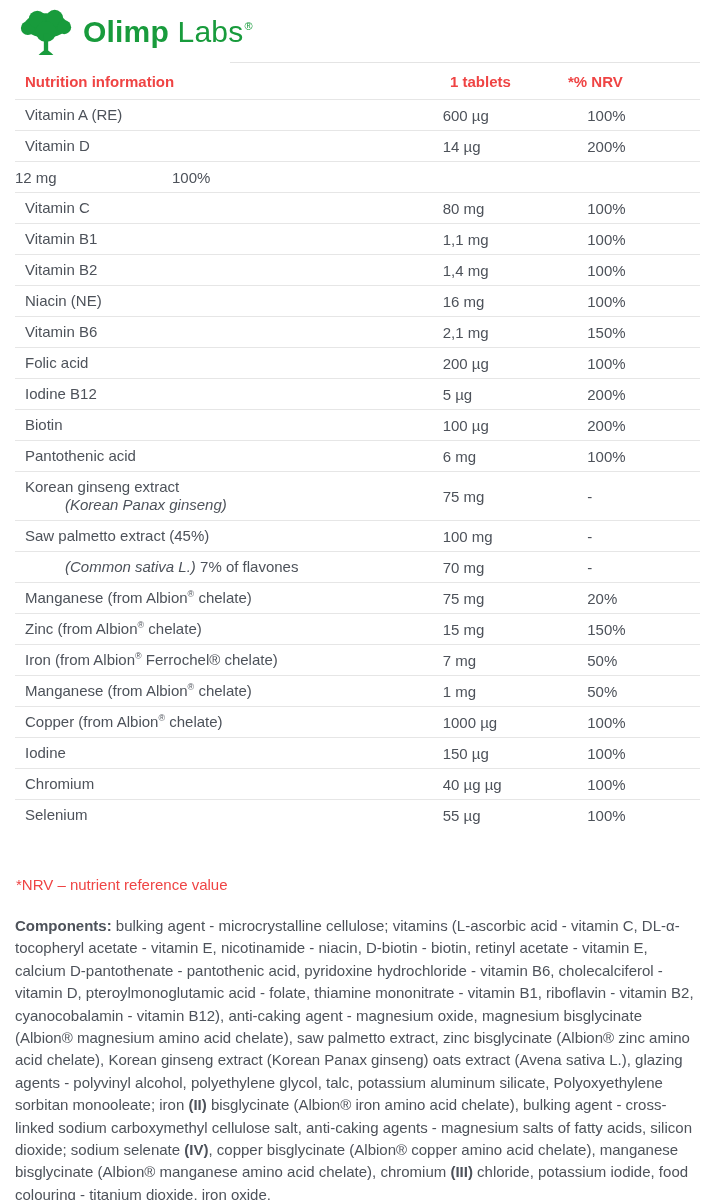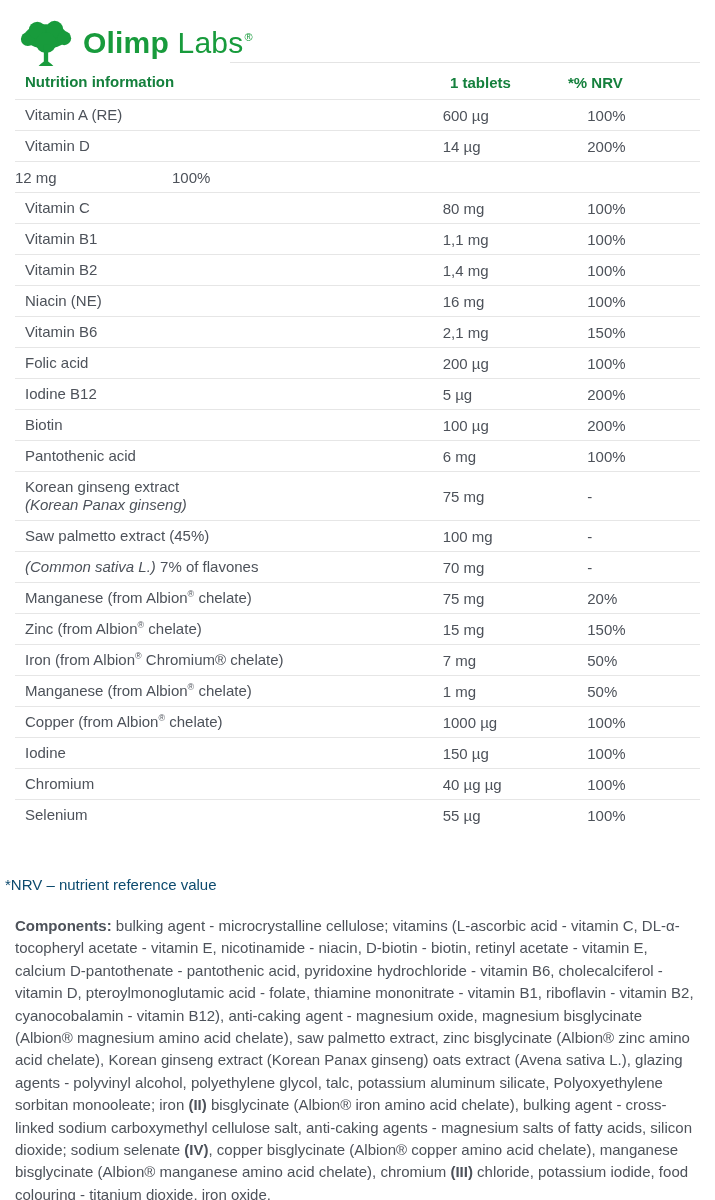--- a/index.html
+++ b/index.html
@@ -7,43 +7,43 @@
   body {
     width: 715px; height: 1200px;
     font-family: "Liberation Sans", sans-serif;
     color: #4d525a;
     position: relative;
     overflow: hidden;
   }
   .page { position:absolute; inset:0; }
 
   
-  .logo { position:absolute; top:20px; left:20px; display:flex; align-items:center; }
+  .logo { position:absolute; top:9px; left:20px; display:flex; align-items:center; }
   .logo svg { width:52px; height:52px; display:block; }
   .logo-text { margin-left:11px; font-size:30px; letter-spacing:0.2px; color:#189b3c; line-height:1; padding-bottom:6px; position:relative; }
   .logo-bold { font-weight:bold; }
   .logo-reg { font-size:11px; position:relative; top:-12px; margin-left:1px; }
 
   .top-divider { position:absolute; top:62px; left:230px; width:470px; height:1px; background:#e4e4e4; }
 
   
   .table { position:absolute; top:66px; left:15px; width:685px; font-size:15px; }
-  .thead { display:flex; align-items:flex-end; font-weight:bold; color:#15803d; padding:7px 0 8px 0; }
+  .thead { display:flex; align-items:flex-start; font-weight:bold; color:#ef4444; padding:7px 0 8px 0; }
   .trow { display:flex; align-items:center; border-top:1px solid #e6e6e6; padding:6px 0; min-height:31px;gap:39px; }
   .c { padding-right:6px; }
   .c-name { width:435px; padding-left:10px; line-height:18px; }
   .c-amt  { width:118px; }
   .c-nrv  { width:126px; }
-  .line2 { line-height:18px; }
+  .line2 { line-height:18px;margin-left:40px; }
   .it { font-style:italic; }
   .bd { font-weight:bold; }
   sup { font-size:9px; line-height:0; }
 
   
-  .nrv-note { position:absolute; top:876px; left:5px; font-size:15px; color:#0c4a6e; }
+  .nrv-note { position:absolute; top:876px; left:16px; font-size:15px; color:#ef4444; }
   .components {
     position:absolute; top:915px; left:15px; width:684px;
     font-size:15px; line-height:22.4px; color:#4d525a;
     text-align:left;
   }
 </style>
 </head>
 <body>
 
 <div class="page">
@@ -186,21 +186,21 @@
         </div>
         <div class="trow">
           <div class="c c-name">
             <div><span>Zinc (from Albion</span><sup>®</sup><span> chelate)</span></div>
           </div>
           <div class="c c-amt">15 mg</div>
           <div class="c c-nrv">150%</div>
         </div>
         <div class="trow">
           <div class="c c-name">
-            <div><span>Iron (from Albion</span><sup>®</sup><span> Chromium® chelate)</span></div>
+            <div><span>Iron (from Albion</span><sup>®</sup><span> Ferrochel® chelate)</span></div>
           </div>
           <div class="c c-amt">7 mg</div>
           <div class="c c-nrv">50%</div>
         </div>
         <div class="trow">
           <div class="c c-name">
             <div><span>Manganese (from Albion</span><sup>®</sup><span> chelate)</span></div>
           </div>
           <div class="c c-amt">1 mg</div>
           <div class="c c-nrv">50%</div>

